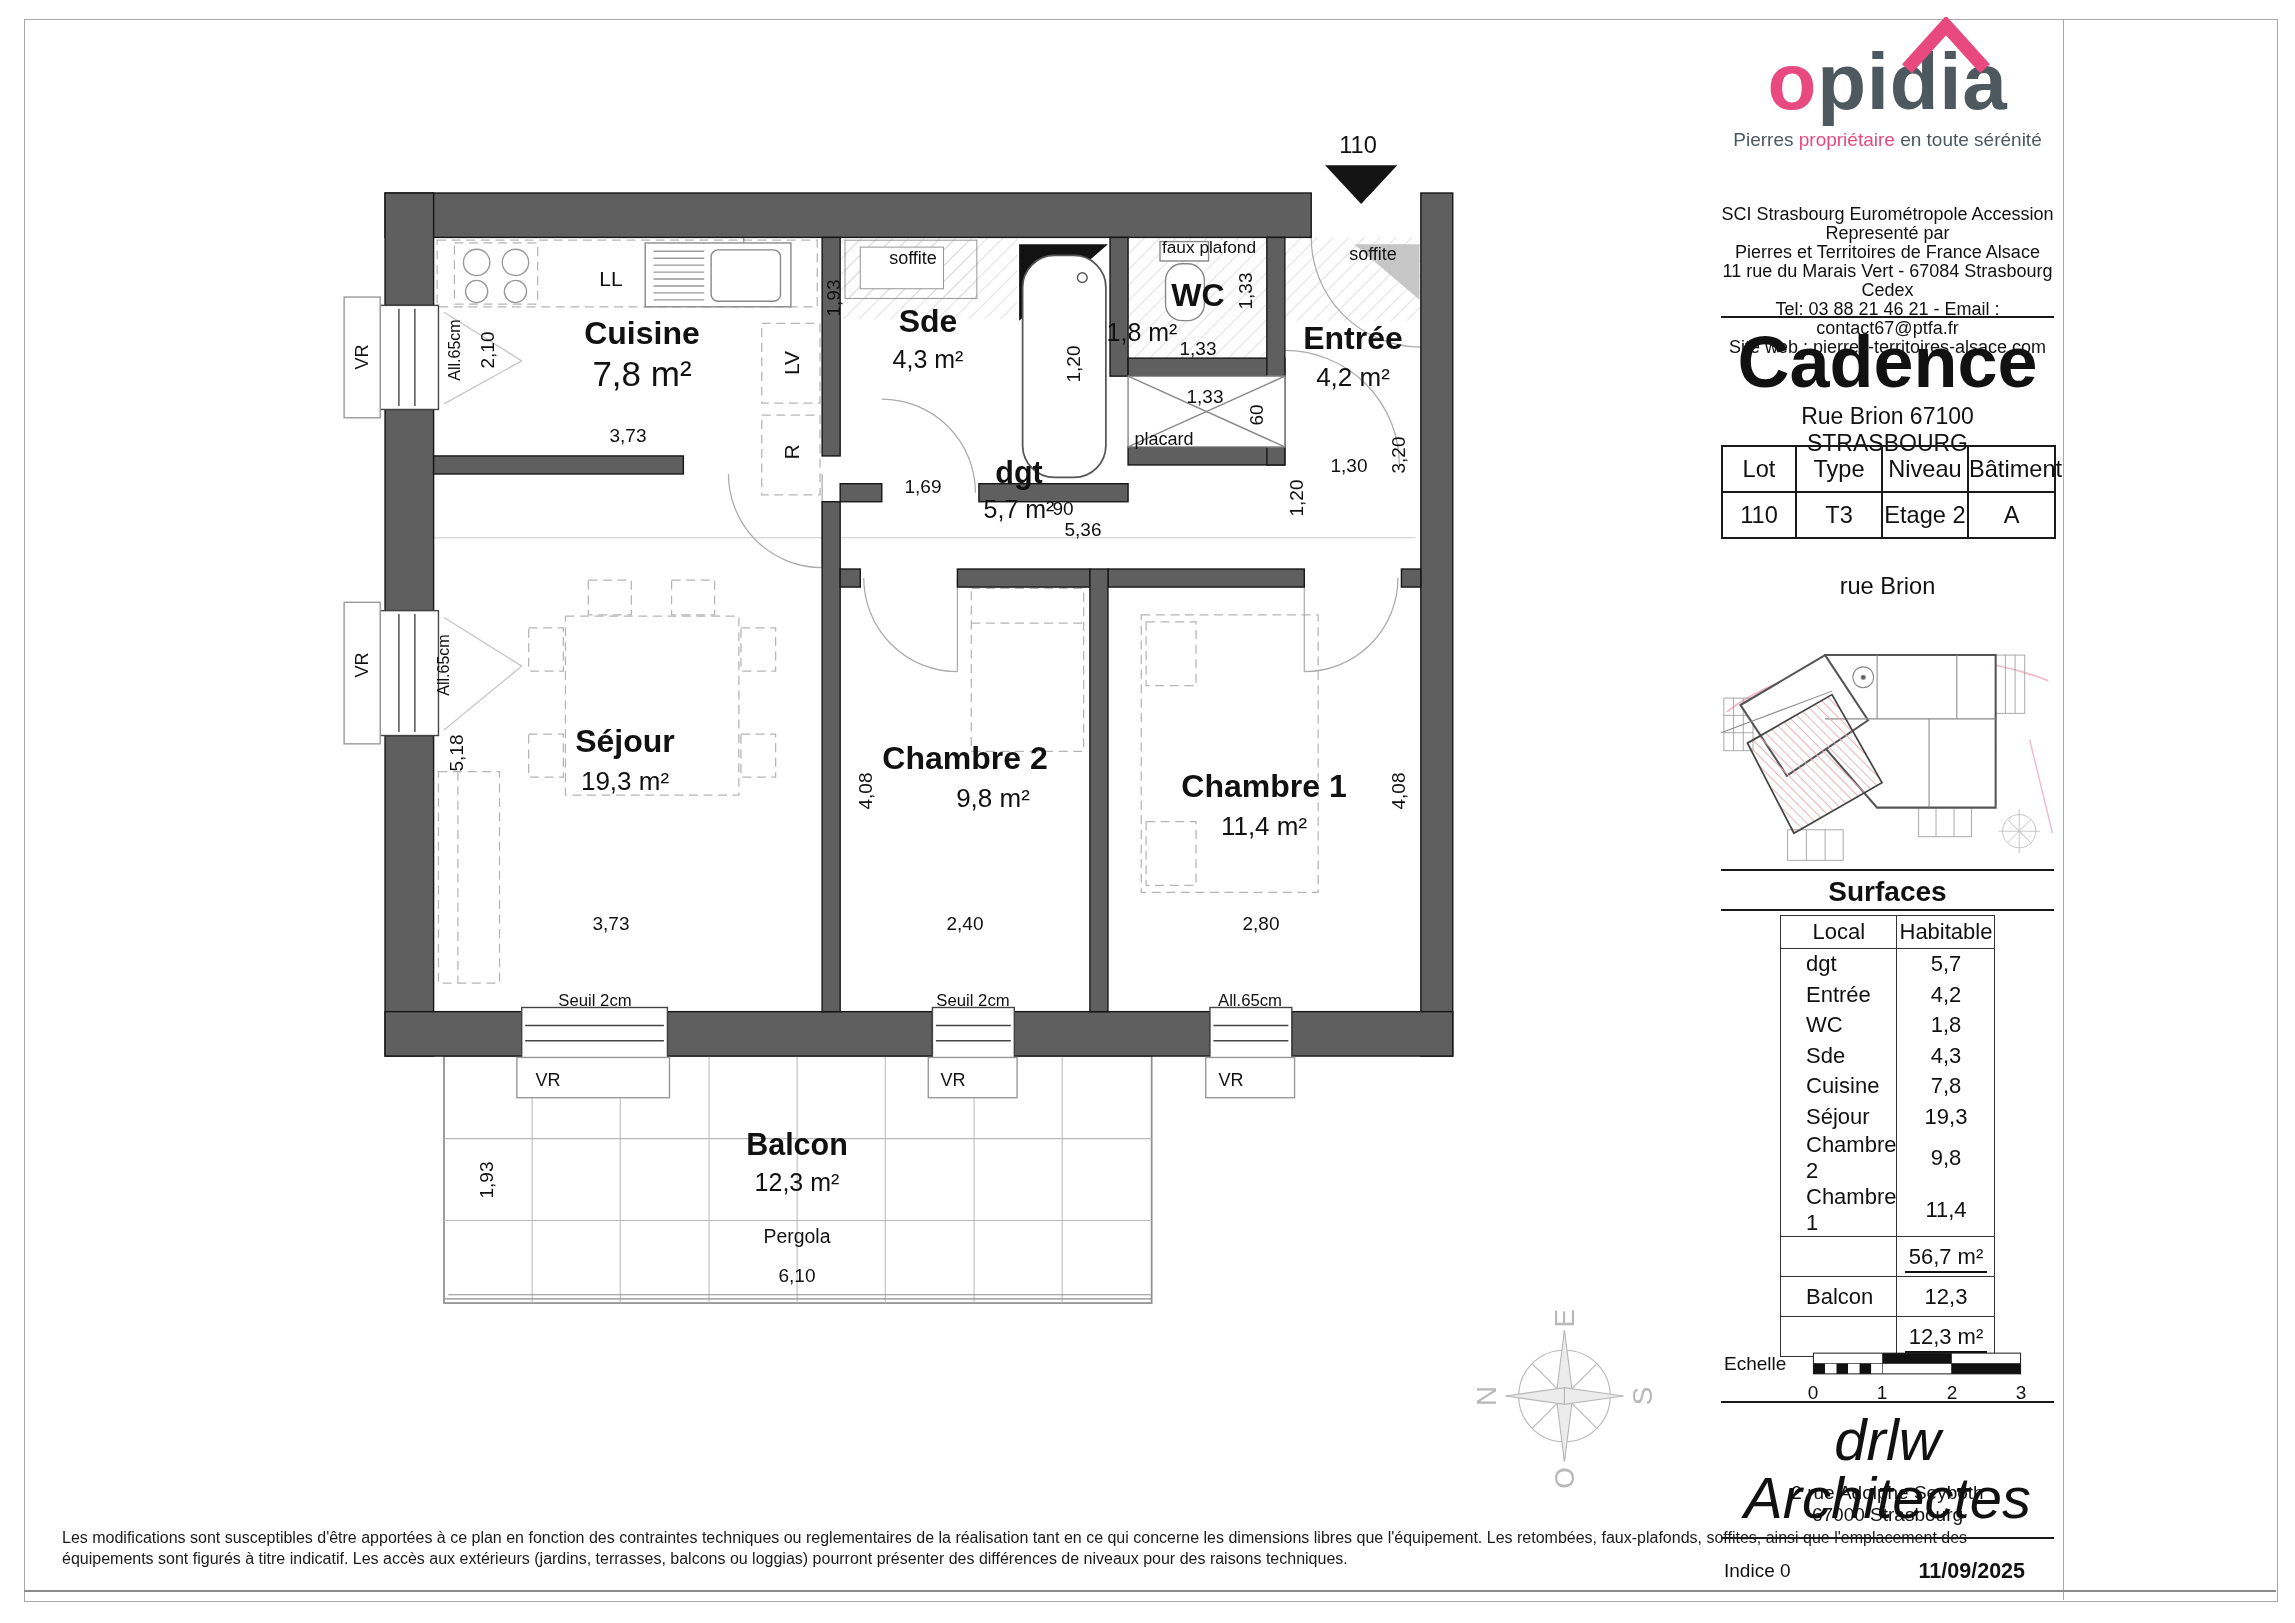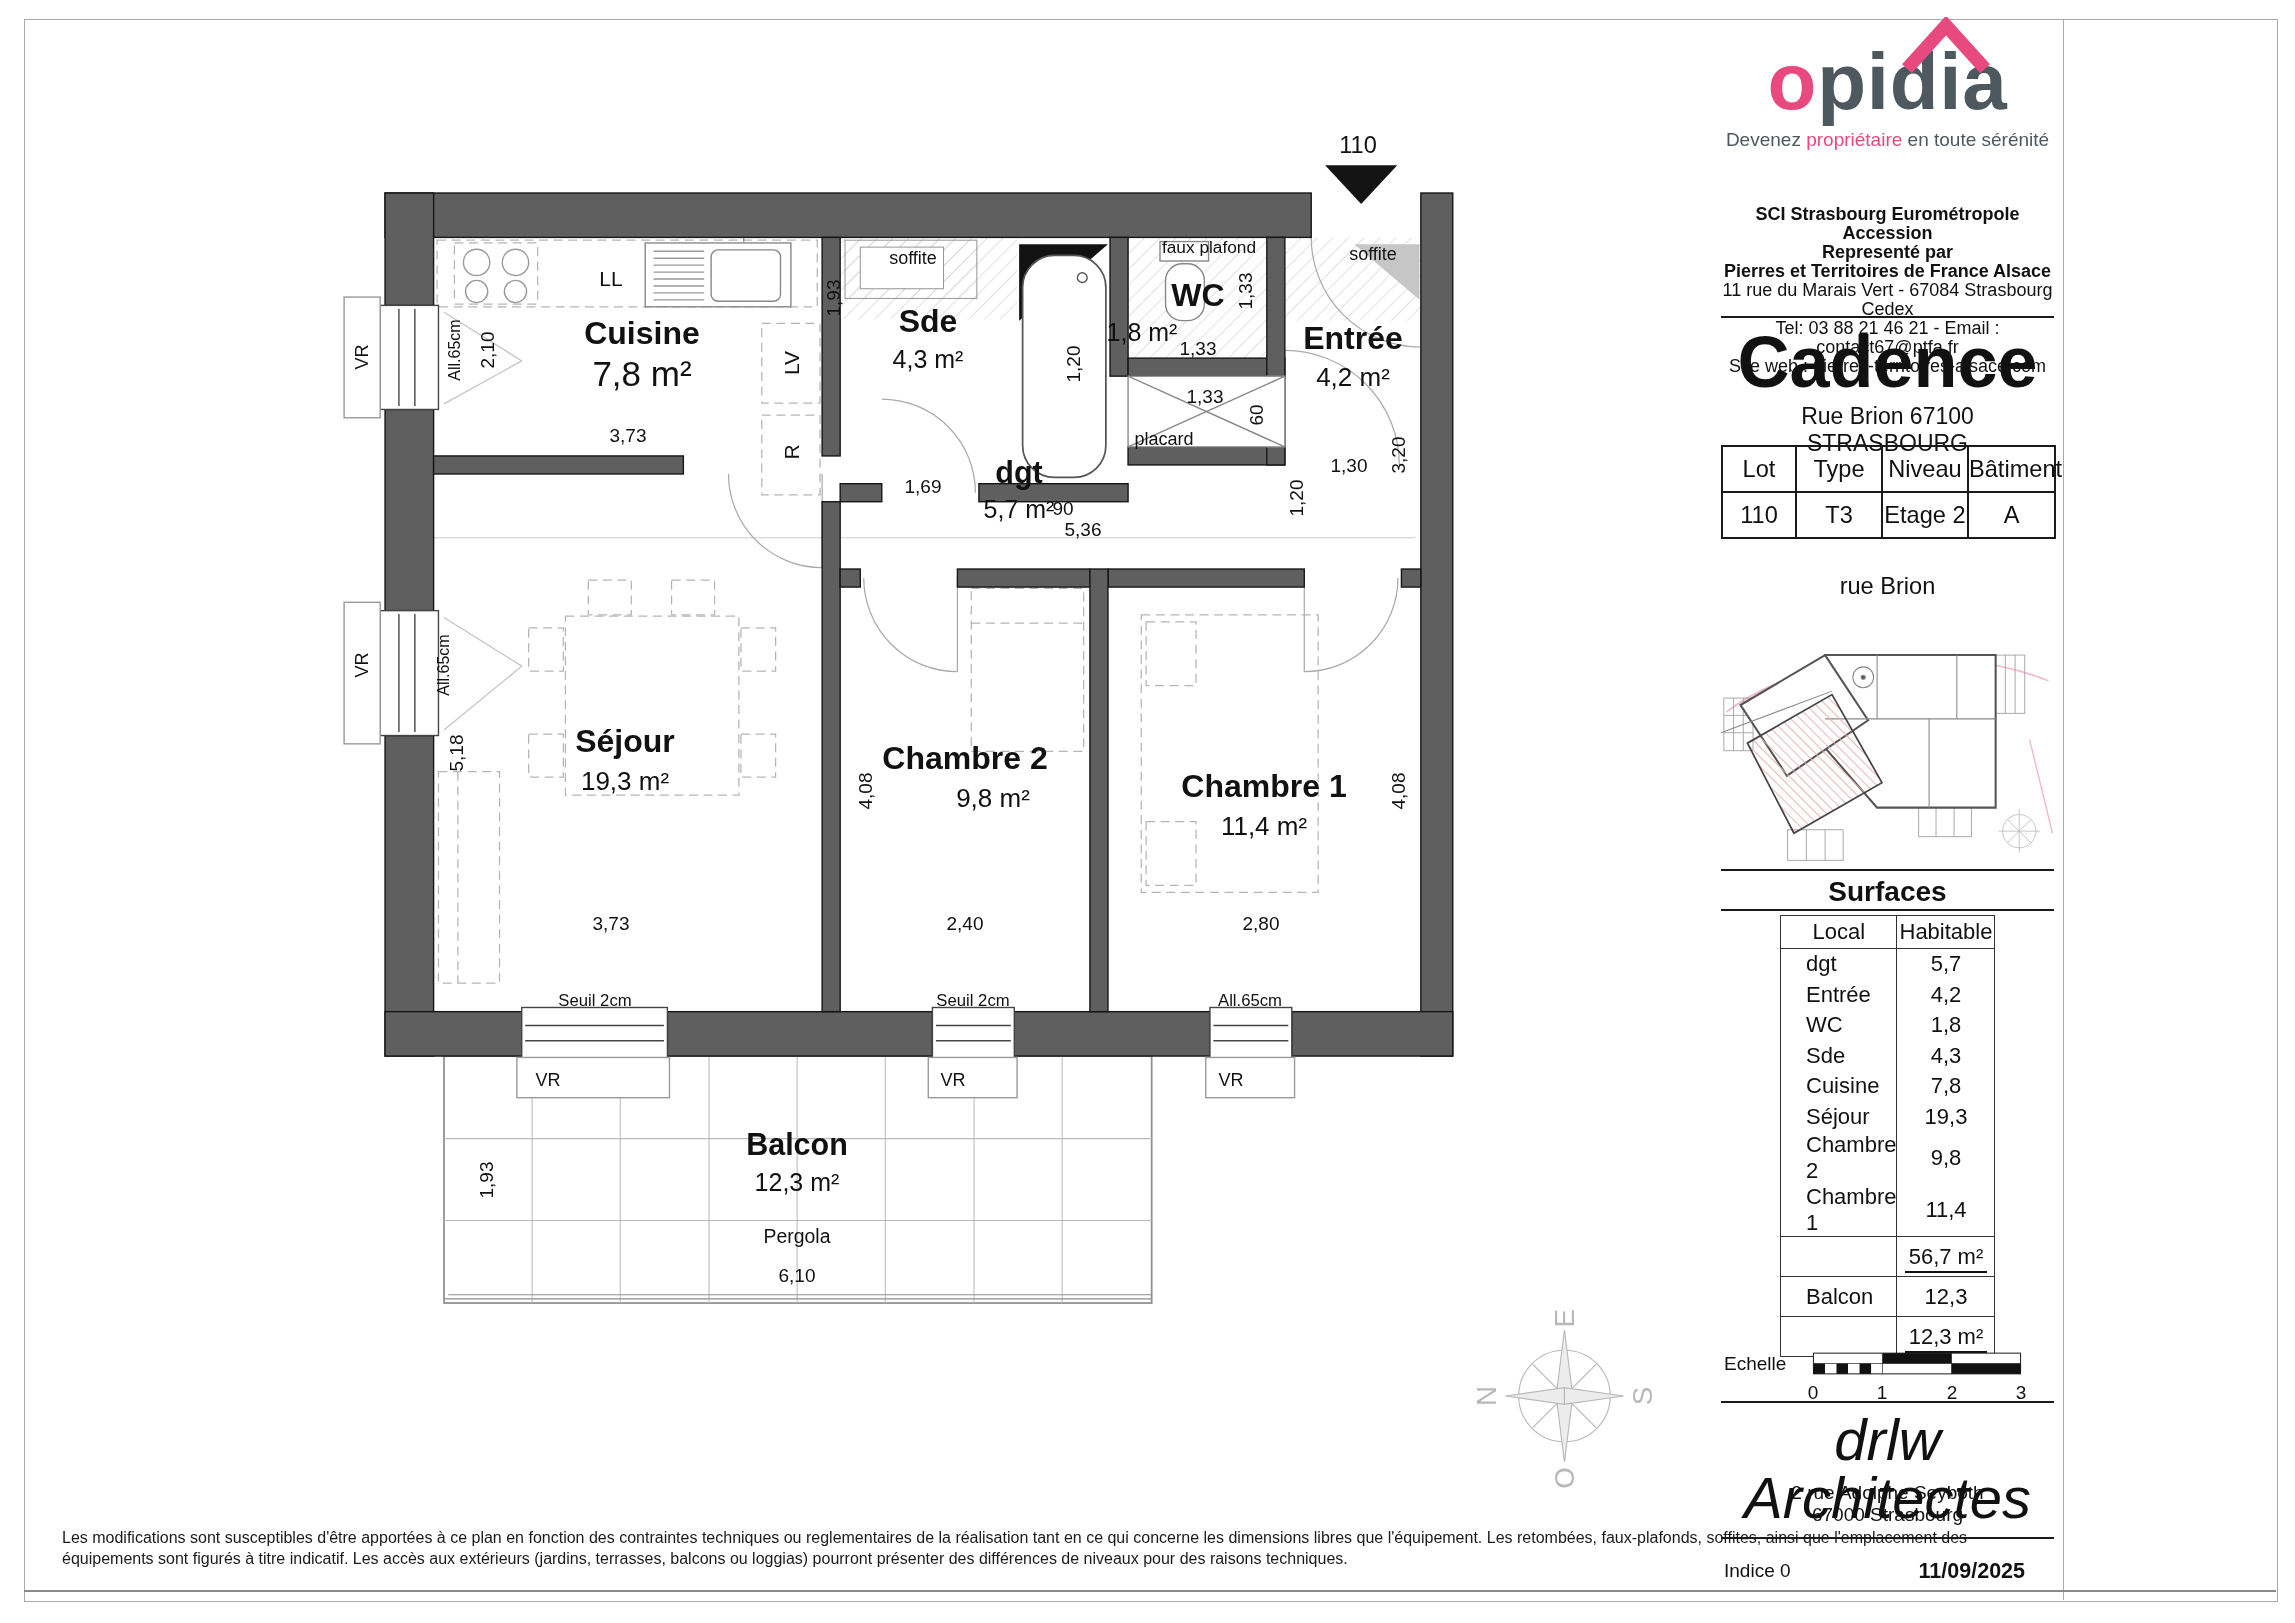--- a/index.html
+++ b/index.html
@@ -12,21 +12,21 @@
   .bold{font-weight:bold;}
   .rule{position:absolute;border-top:2.1px solid #1a1a1a;}
   .thinrule{position:absolute;border-top:1.4px solid #9a9a9a;}
   
   .brand{position:relative;font-size:80px;font-weight:bold;letter-spacing:0.7px;color:#4d585f;line-height:1;text-align:center;}
   .brand .o{color:#e84a7f;}
   .tagline{font-size:19px;color:#4d585f;text-align:center;margin-top:7px;}
   .tagline .pink{color:#e84a7f;}
   
   .promoter{font-size:18px;line-height:19px;text-align:center;}
-  .promoter .b{font-weight:bold;}
+  .promoter .b{font-weight:normal;}
   
   .projname{font-size:72px;font-weight:bold;line-height:1.05;text-align:center;}
   .projaddr{font-size:23px;text-align:center;margin-top:2.8px;}
   
   table.lot{border-collapse:collapse;table-layout:fixed;}
   table.lot th,table.lot td{border:2.1px solid #1a1a1a;text-align:center;font-size:23.6px;font-weight:normal;height:44px;padding:0;}
   
   table.surf{border-collapse:collapse;table-layout:fixed;border:1.4px solid #333;}
   table.surf th{font-weight:normal;font-size:22px;height:32px;border-bottom:1.4px solid #333;padding:0;}
   table.surf td{font-size:22px;padding:0;}
@@ -292,21 +292,21 @@
   <div class="thinrule" style="left:24px;top:1590px;width:2252px;border-top:2.1px solid #8a8a8a;"></div>
 
   <div class="abs" style="left:1721px;top:42px;width:333px;z-index:2">
     <div class="brand">
       <svg width="92" height="56" style="position:absolute;left:179px;top:-25px" viewBox="0 0 132 80">
         <path d="M10,74 L66,12 L122,74" fill="none" stroke="#e84a7f" stroke-width="19"></path>
       </svg>
       <span class="o">o</span><span>pidia</span>
     </div>
     <div class="tagline">
-      <span>Devenez </span><span class="pink">propriétaire</span><span> en toute sérénité</span>
+      <span>Pierres </span><span class="pink">propriétaire</span><span> en toute sérénité</span>
     </div>
   </div>
 
   <div class="abs promoter" style="left:1721px;top:205px;width:333px;z-index:2">
     <div class="b">SCI Strasbourg Eurométropole Accession</div>
     <div class="b">Representé par</div>
     <div class="b">Pierres et Territoires de France Alsace</div>
     <div>11 rue du Marais Vert - 67084 Strasbourg Cedex</div>
     <div>Tel: 03 88 21 46 21 - Email : contact67@ptfa.fr</div>
     <div>Site web : pierres-territoires-alsace.com</div>

